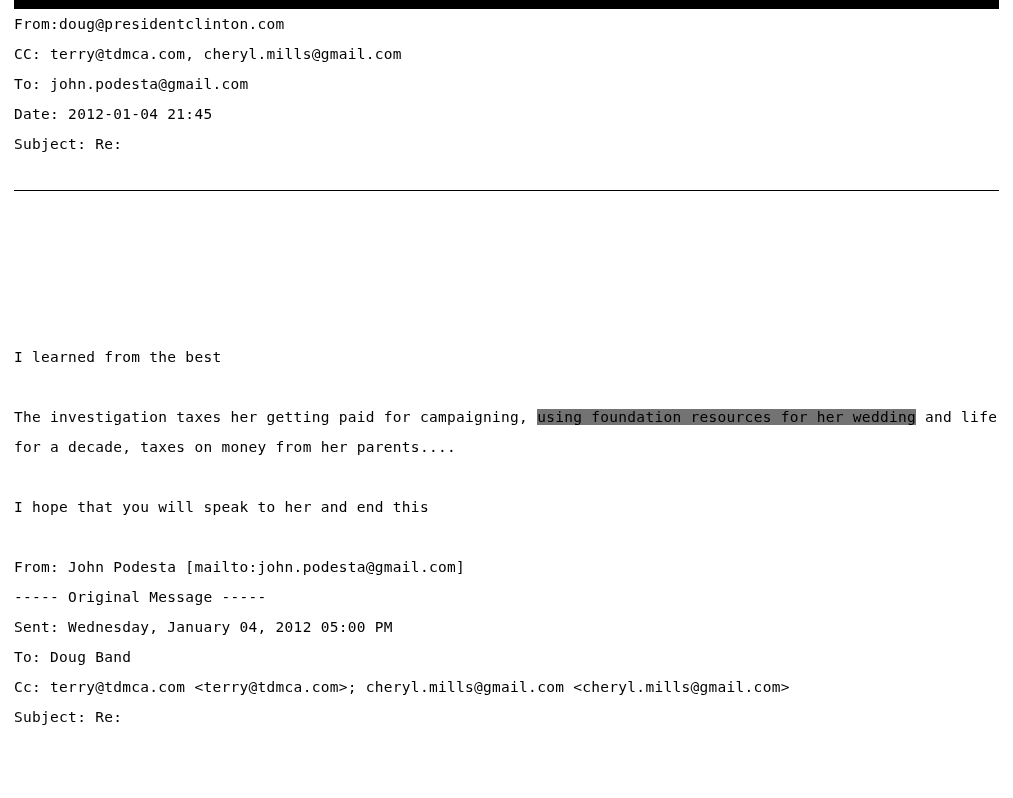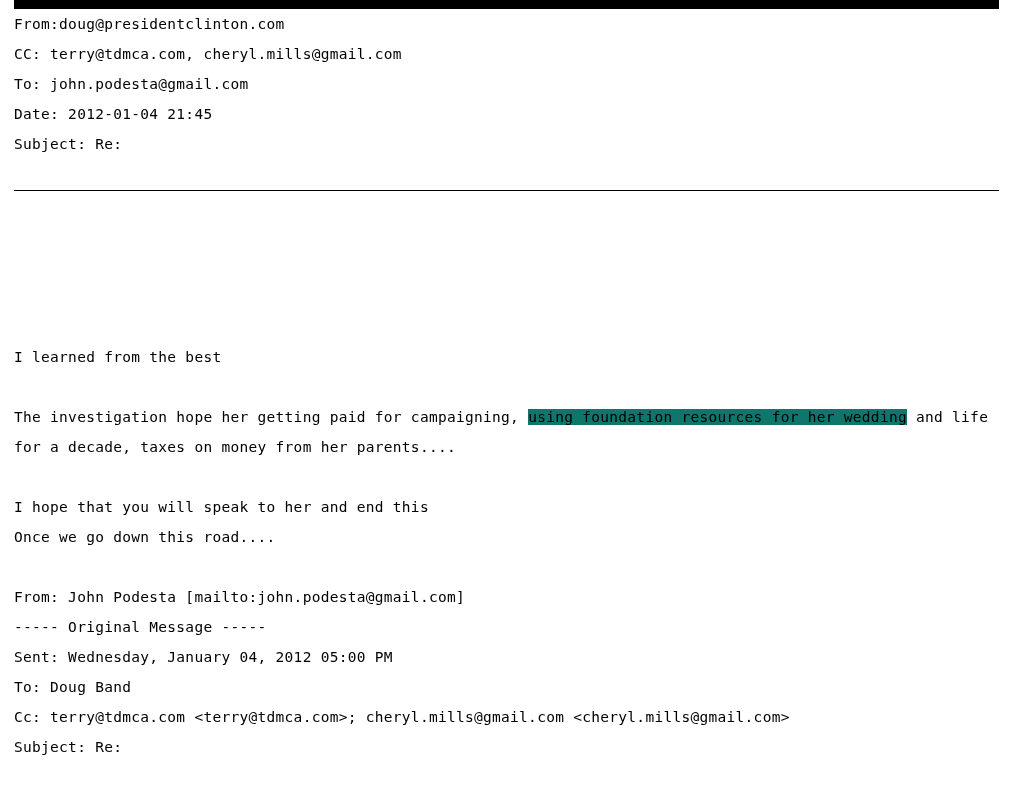--- a/index.html
+++ b/index.html
@@ -57,21 +57,21 @@
     font-size: 14.5px;
     line-height: 30px;
     white-space: pre-wrap;
     letter-spacing: 0.02em;
     min-height: 30px;
   }
   .b-blank {
     height: 30px;
   }
   .hl {
-    background: #0f766e;
+    background: #737373;
     margin-top: 42px;
   }
   .wrap-line {
     font-size: 14.5px;
     line-height: 30px;
     letter-spacing: 0.02em;
     white-space: pre-wrap;
     width: 990px;
   }
 </style>
@@ -93,26 +93,25 @@
     </div>
 
     <div class="divider"></div>
 
     <div class="body-area">
 
       <div class="b-line">I learned from the best</div>
 
       <div class="b-blank"></div>
 
-      <div class="wrap-line"><span>The investigation hope her getting paid for campaigning, </span><span class="hl">using foundation resources for her wedding</span><span> and life for a decade, taxes on money from her parents....</span></div>
+      <div class="wrap-line"><span>The investigation taxes her getting paid for campaigning, </span><span class="hl">using foundation resources for her wedding</span><span> and life for a decade, taxes on money from her parents....</span></div>
 
       <div class="b-blank"></div>
 
       <div class="b-line">I hope that you will speak to her and end this</div>
-      <div class="b-line">Once we go down this road....</div>
 
       <div class="b-blank"></div>
 
       <div class="b-line">From: John Podesta [mailto:john.podesta@gmail.com]</div>
       <div class="b-line">----- Original Message -----</div>
       <div class="b-line">Sent: Wednesday, January 04, 2012 05:00 PM</div>
       <div class="b-line">To: Doug Band</div>
       <div class="b-line">Cc: terry@tdmca.com &lt;terry@tdmca.com&gt;; cheryl.mills@gmail.com &lt;cheryl.mills@gmail.com&gt;</div>
       <div class="b-line">Subject: Re:</div>
 

